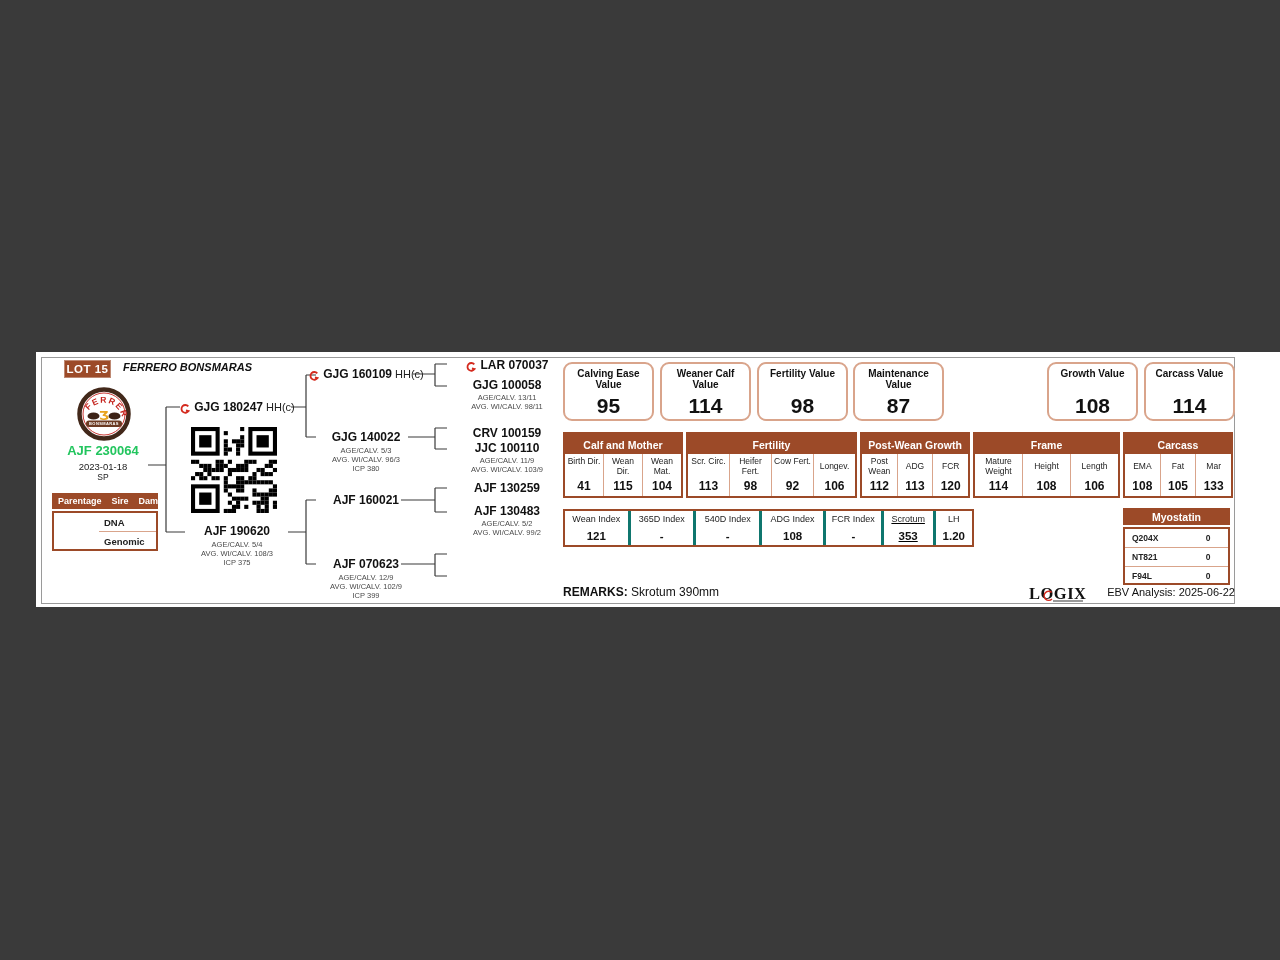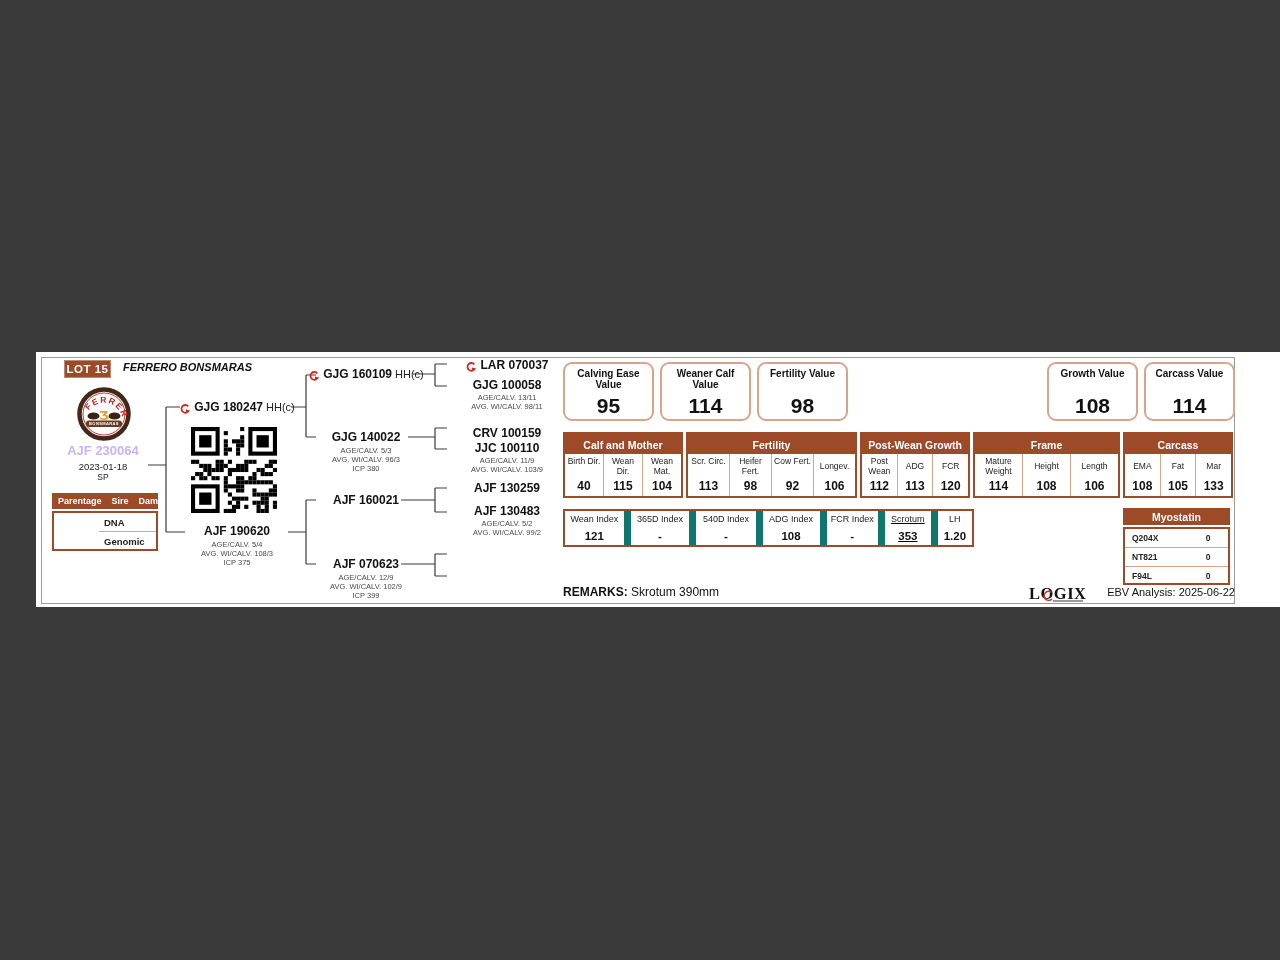--- a/index.html
+++ b/index.html
@@ -10,21 +10,21 @@
 
   .abs { position:absolute; }
   .brown { background:#9c4a28; color:#fff; }
 
   
   .lot-badge { left:64px; top:360px; width:47px; height:18px; font-size:11.5px; font-weight:bold;
                display:flex; align-items:center; justify-content:center; letter-spacing:.5px;
                box-shadow:inset 0 0 0 1px rgba(255,255,255,.35); }
   .herd-name { left:105px; top:361px; width:165px; text-align:center; font-size:11px; font-weight:bold; font-style:italic; color:#111; }
   .herd-logo { left:77px; top:387px; width:54px; height:54px; }
-  .animal-id { left:48px; top:443px; width:110px; text-align:center; font-size:13px; font-weight:bold; color:#c4b5fd; }
+  .animal-id { left:48px; top:443px; width:110px; text-align:center; font-size:13px; font-weight:bold; color:#22c55e; }
   .birth-date { left:48px; top:461px; width:110px; text-align:center; font-size:9.5px; color:#222; }
   .status { left:48px; top:472px; width:110px; text-align:center; font-size:8.5px; color:#222; }
   .par-head { left:52px; top:493px; width:106px; height:16px; display:flex; align-items:center;
               font-size:9px; font-weight:bold; padding:0 6px; gap:10px; }
   .par-table { left:52px; top:511px; width:106px; height:40px; border:2px solid #9c4a28; background:#fff;padding-left:45px; }
   .par-row { height:18px; display:flex; align-items:center; padding-left:5px; font-size:9.5px; font-weight:bold; color:#222; }
   .par-div { height:1px; background:#d9a48b; margin:0; }
 
   
   .pid { font-size:12px; font-weight:bold; color:#111; white-space:nowrap; }
@@ -48,21 +48,21 @@
   .gcells { top:452px; height:46px; border:2px solid #9c4a28; background:#fff; display:flex; }
   .cell { flex:1; display:flex; flex-direction:column; align-items:center; justify-content:space-between;
           padding:3px 1px 3px; border-right:1px solid #d9a48b; }
   .cell:last-child { border-right:none; }
   .clabel { font-size:8.5px; color:#222; text-align:center; line-height:9.5px; }
   .cval { font-size:12px; font-weight:bold; color:#111; }
 
   
   .idxbox { left:563px; top:509px; width:411px; height:38px; border:2px solid #9c4a28; background:#fff; display:flex; }
   .icell { display:flex; flex-direction:column; align-items:center; justify-content:space-between;
-           padding:3px 1px 3px; border-right:7px solid #0f766e; }
+           padding:3px 1px 3px; border-right:3px solid #0f766e; }
   .icell:last-child { border-right:none; }
   .ilabel { font-size:9px; color:#222; white-space:nowrap; }
   .ival { font-size:11.5px; font-weight:bold; color:#111; }
 
   
   .myo-head { left:1123px; top:508px; width:107px; height:17px; display:flex; align-items:center; justify-content:center;
               font-size:10.5px; font-weight:bold; }
   .myo-table { left:1123px; top:527px; width:107px; height:58px; border:2px solid #9c4a28; background:#fff; }
   .myo-row { height:18px; display:flex; align-items:center; font-size:8.5px; font-weight:600; color:#222; }
   .myo-row .gene { padding-left:7px; flex:1; }
@@ -347,34 +347,38 @@
     <div class="vnum">95</div>
   </div>
   <div class="abs vbox" style="left:660px;">
     <div class="vlabel">Weaner Calf Value</div>
     <div class="vnum">114</div>
   </div>
   <div class="abs vbox" style="left:757px;">
     <div class="vlabel">Fertility Value</div>
     <div class="vnum">98</div>
   </div>
+  <div class="abs vbox" style="left:853px;">
+    <div class="vlabel">Maintenance Value</div>
+    <div class="vnum">87</div>
+  </div>
   <div class="abs vbox" style="left:1047px;">
     <div class="vlabel">Growth Value</div>
     <div class="vnum">108</div>
   </div>
   <div class="abs vbox" style="left:1144px;">
     <div class="vlabel">Carcass Value</div>
     <div class="vnum">114</div>
   </div>
 
   <div class="abs ghead brown" style="left:563px; width:120px;">Calf and Mother</div>
   <div class="abs gcells" style="left:563px; width:120px;">
     <div class="cell">
         <div class="clabel">Birth Dir.</div>
-        <div class="cval">40</div>
+        <div class="cval">41</div>
       </div>
     <div class="cell">
         <div class="clabel">Wean Dir.</div>
         <div class="cval">115</div>
       </div>
     <div class="cell">
         <div class="clabel">Wean Mat.</div>
         <div class="cval">104</div>
       </div>
   </div>

